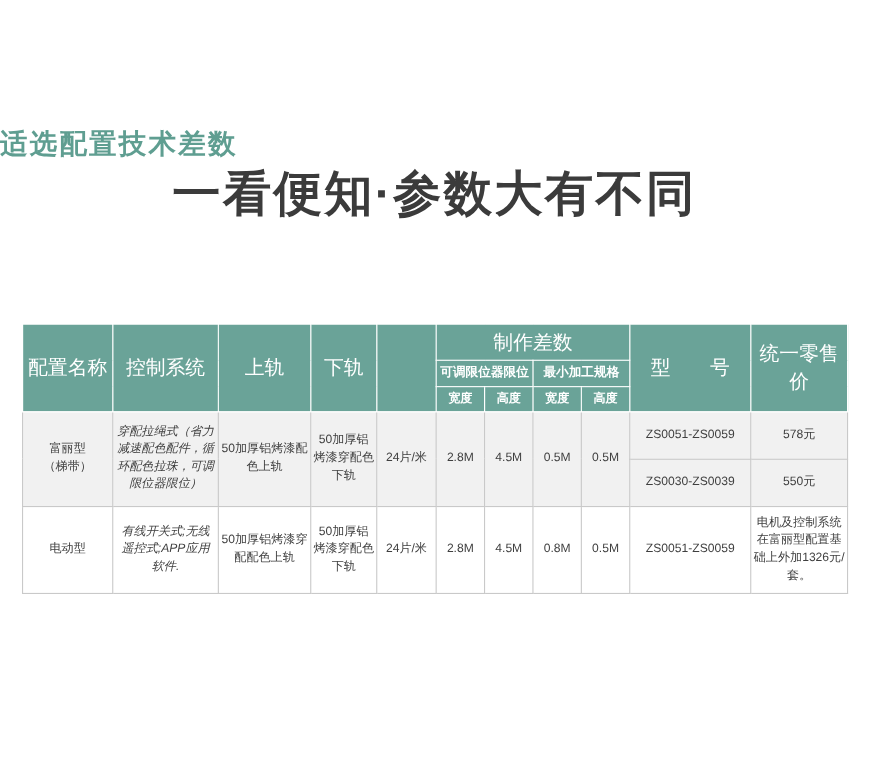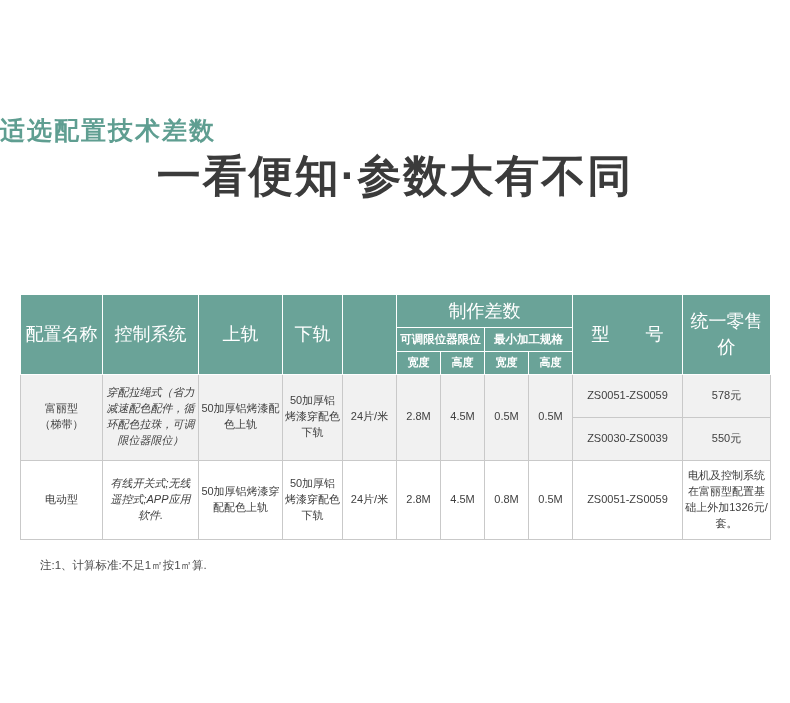--- a/index.html
+++ b/index.html
@@ -175,16 +175,15 @@
           <td>0.8M</td>
           <td>0.5M</td>
           <td>ZS0051-ZS0059</td>
           <td class="small">电机及控制系统在富丽型配置基础上外加1326元/套。</td>
         </tr>
       </tbody>
     </table>
   </div>
 
   <div class="notes">
-    <div>注:1、计算标准:不足1㎡按1㎡算.</div>
   </div>
 
 </div>
 
 </body></html>

